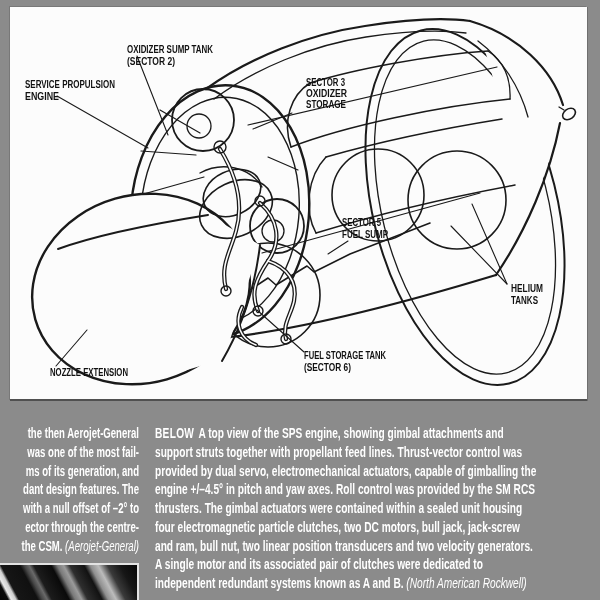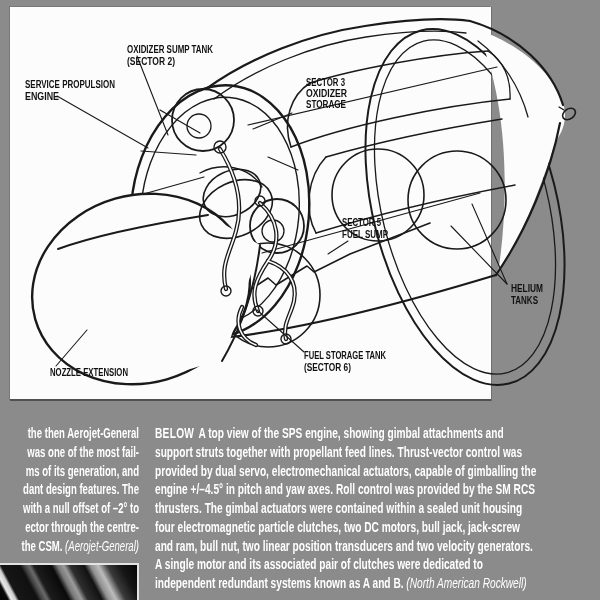--- a/index.html
+++ b/index.html
@@ -2,21 +2,21 @@
 <html><head>
 <meta charset="utf-8">
 <style>
   html,body{margin:0;padding:0;}
   body{
     width:600px;height:600px;position:relative;overflow:hidden;
     background:#8b8b8b;
     font-family:"Liberation Sans",sans-serif;
   }
   .paper{
-    position:absolute;left:10px;top:7px;width:481px;height:392px;
+    position:absolute;left:10px;top:7px;width:577px;height:392px;
     background:#fcfcfc;
     border-bottom:2px solid #505050;
     box-shadow:-1px -1px 0 #787878, 1px 0 0 #6f6f6f;
     text-decoration:underline;
   }
   .paper svg{display:block;}
   svg text{
     font-family:"Liberation Sans",sans-serif;
     font-weight:bold;font-size:10px;fill:#111;
   }

